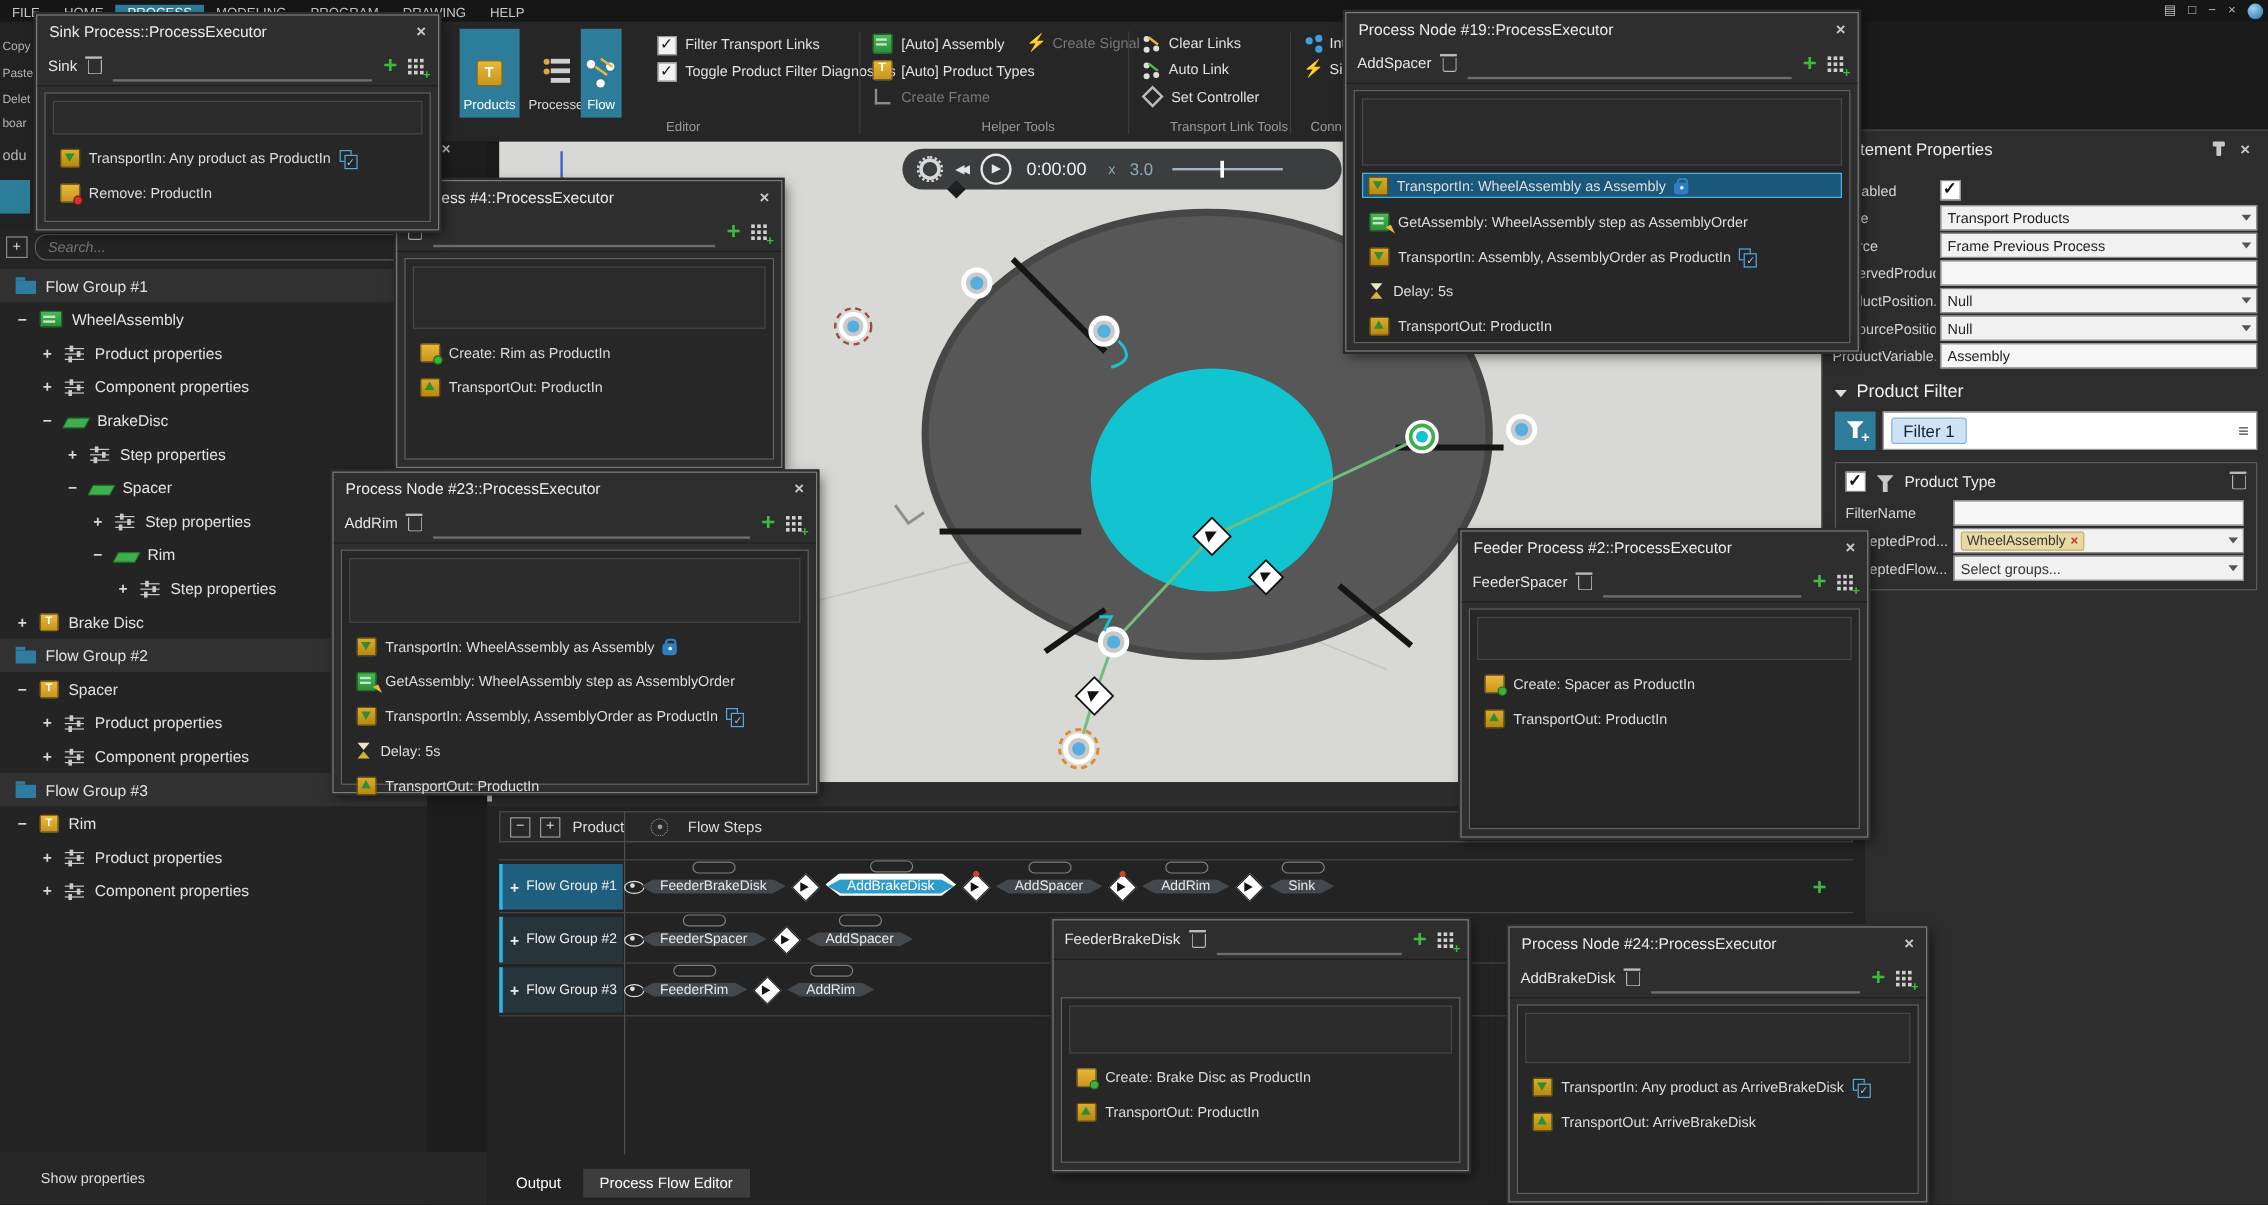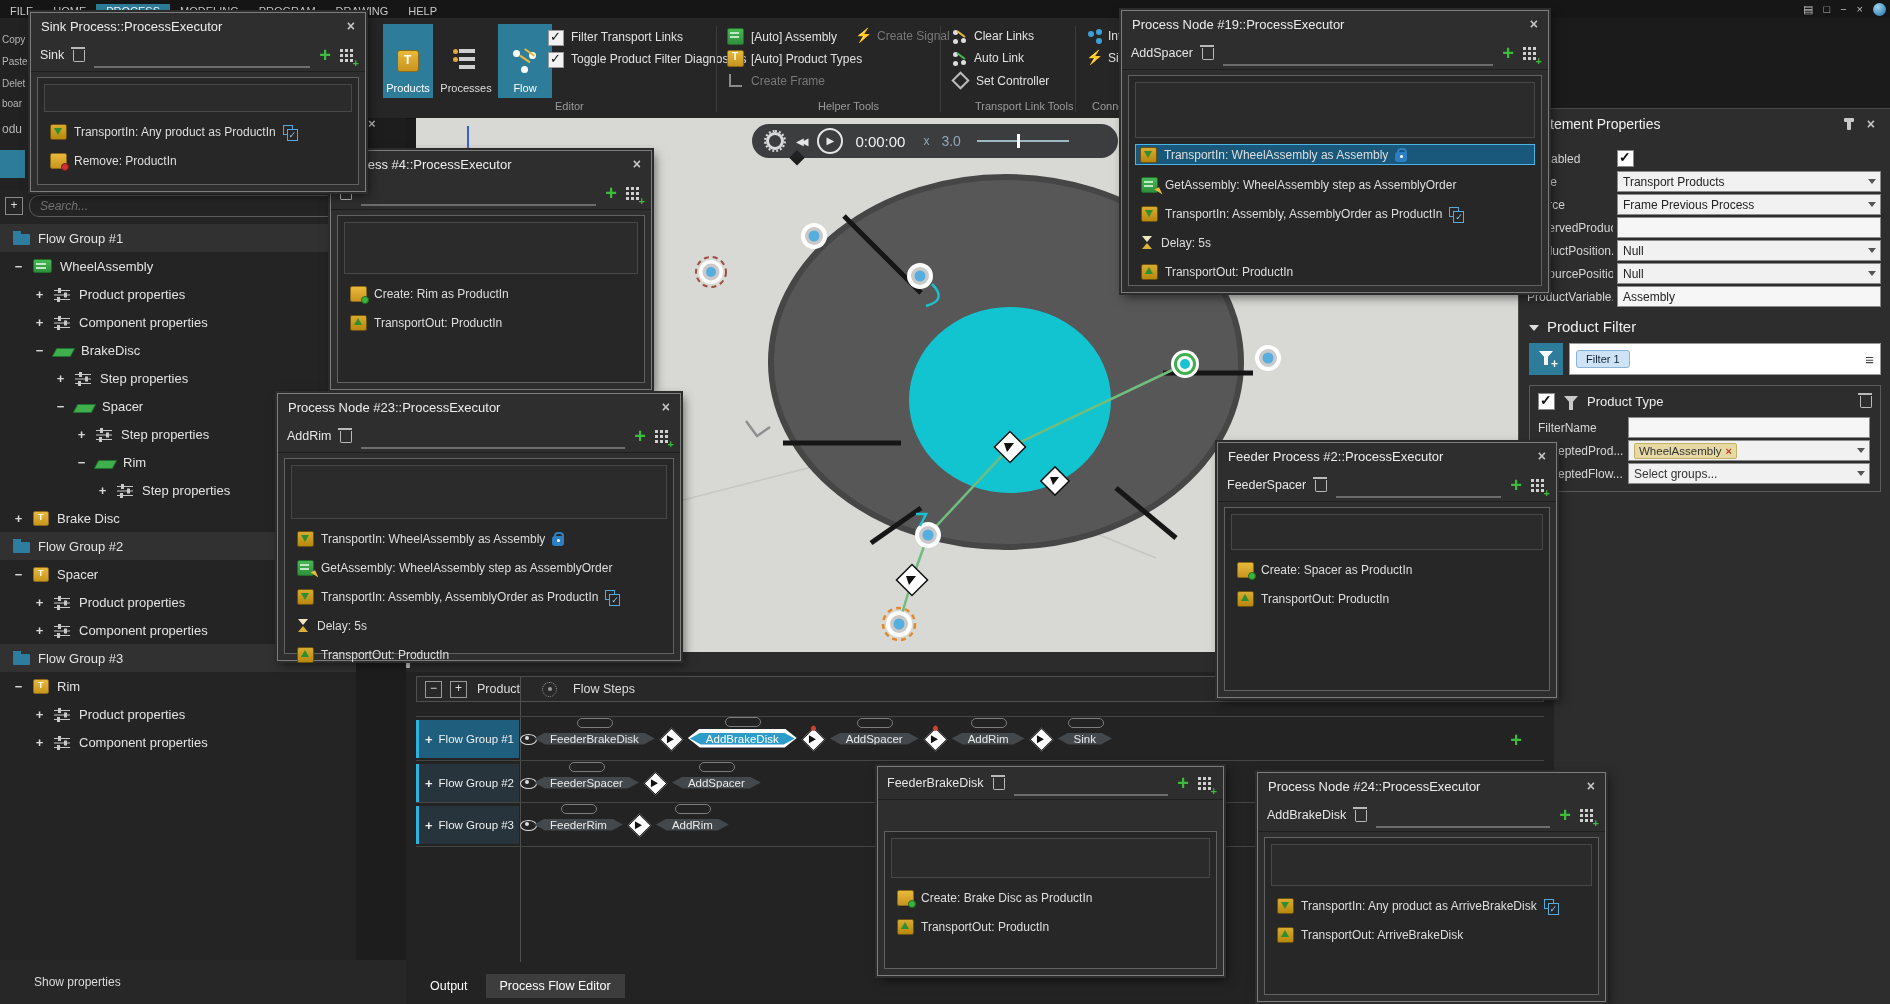--- a/index.html
+++ b/index.html
@@ -140,21 +140,21 @@
   .pcheck{width:15px;height:15px;background:#fff;border:1px solid #888;position:relative}
   .pcheck::before{content:"✓";position:absolute;left:1px;top:-2px;color:#111;font-size:14px;font-weight:bold}
   .pf-head{display:flex;align-items:center;gap:8px;padding:10px 10px 6px;color:#f0f0f0;font-size:15px}
   .pf-caret{border-left:5px solid transparent;border-right:5px solid transparent;border-top:6px solid #ddd;margin-top:2px}
   .pf-row{display:flex;align-items:center;gap:6px;padding:2px 10px}
   .pf-addbtn{width:34px;height:32px;background:#2d7d9a;position:relative;flex:none}
   .funnel{position:absolute;left:10px;top:8px;border-left:7px solid transparent;border-right:7px solid transparent;border-top:8px solid #fff}
   .funnel::after{content:"";position:absolute;left:-2px;top:-2px;width:4px;height:8px;background:#fff}
   .pf-addbtn i{position:absolute;left:22px;top:14px;color:#fff;font-size:12px;font-weight:bold;font-style:normal}
   .pf-bar{flex:1;height:30px;background:#fff;border:1px solid #999;display:flex;align-items:center;padding:0 6px;gap:6px}
-  .chip{background:#cfe3f7;border:1px solid #8ab4d8;border-radius:3px;color:#123;font-size:11px;padding:2px 9px}
+  .chip{background:#cfe3f7;border:1px solid #8ab4d8;border-radius:3px;color:#123;font-size:14px;padding:2px 9px}
   .ic-burger{margin-left:auto;color:#444;font-size:15px}
   .ic-burger::before{content:"≡"}
   .pt-box{margin:8px 10px;border:1px solid #5a5a5a}
   .pt-head{display:flex;align-items:center;gap:9px;height:30px;padding:0 8px;color:#ececec;font-size:13px}
   .funnel-o{border-left:7px solid transparent;border-right:7px solid transparent;border-top:8px solid #c9c9c9;position:relative;margin-top:-3px}
   .funnel-o::after{content:"";position:absolute;left:-2px;top:-2px;width:4px;height:8px;background:#c9c9c9}
   .pt-head .ic-trash{margin-left:auto}
   .chip-tan{background:#e6d9a4;border:1px solid #c4b267;border-radius:2px;color:#333;font-size:11.5px;padding:1px 4px;display:flex;align-items:center;gap:4px}
   .chip-x{color:#c0392b;font-weight:bold;font-size:11px}
   .chip-x::before{content:"×"}
@@ -231,21 +231,21 @@
     <div class="bigbtn active" style="left:353px">
       <span class="bb-icon">
           <span class="bbi-products" style="position:absolute"></span>
         </span>
       <span>Products</span>
     </div>
     <div class="bigbtn" style="left:407px;width:58px">
       <span class="bb-icon bbi-proc"></span>
       <span>Processes</span>
     </div>
-    <div class="bigbtn active" style="left:468px;width:54px">
+    <div class="bigbtn active" style="left:454px;width:34px">
       <span class="bb-icon bbi-flow"></span>
       <span>Flow</span>
     </div>
     <div class="rib-check" style="left:518px;top:12px">
       <span class="cbx"></span>
       <span>Filter Transport Links</span>
     </div>
     <div class="rib-check" style="left:518px;top:34px">
       <span class="cbx"></span>
       <span>Toggle Product Filter Diagnostics</span>

